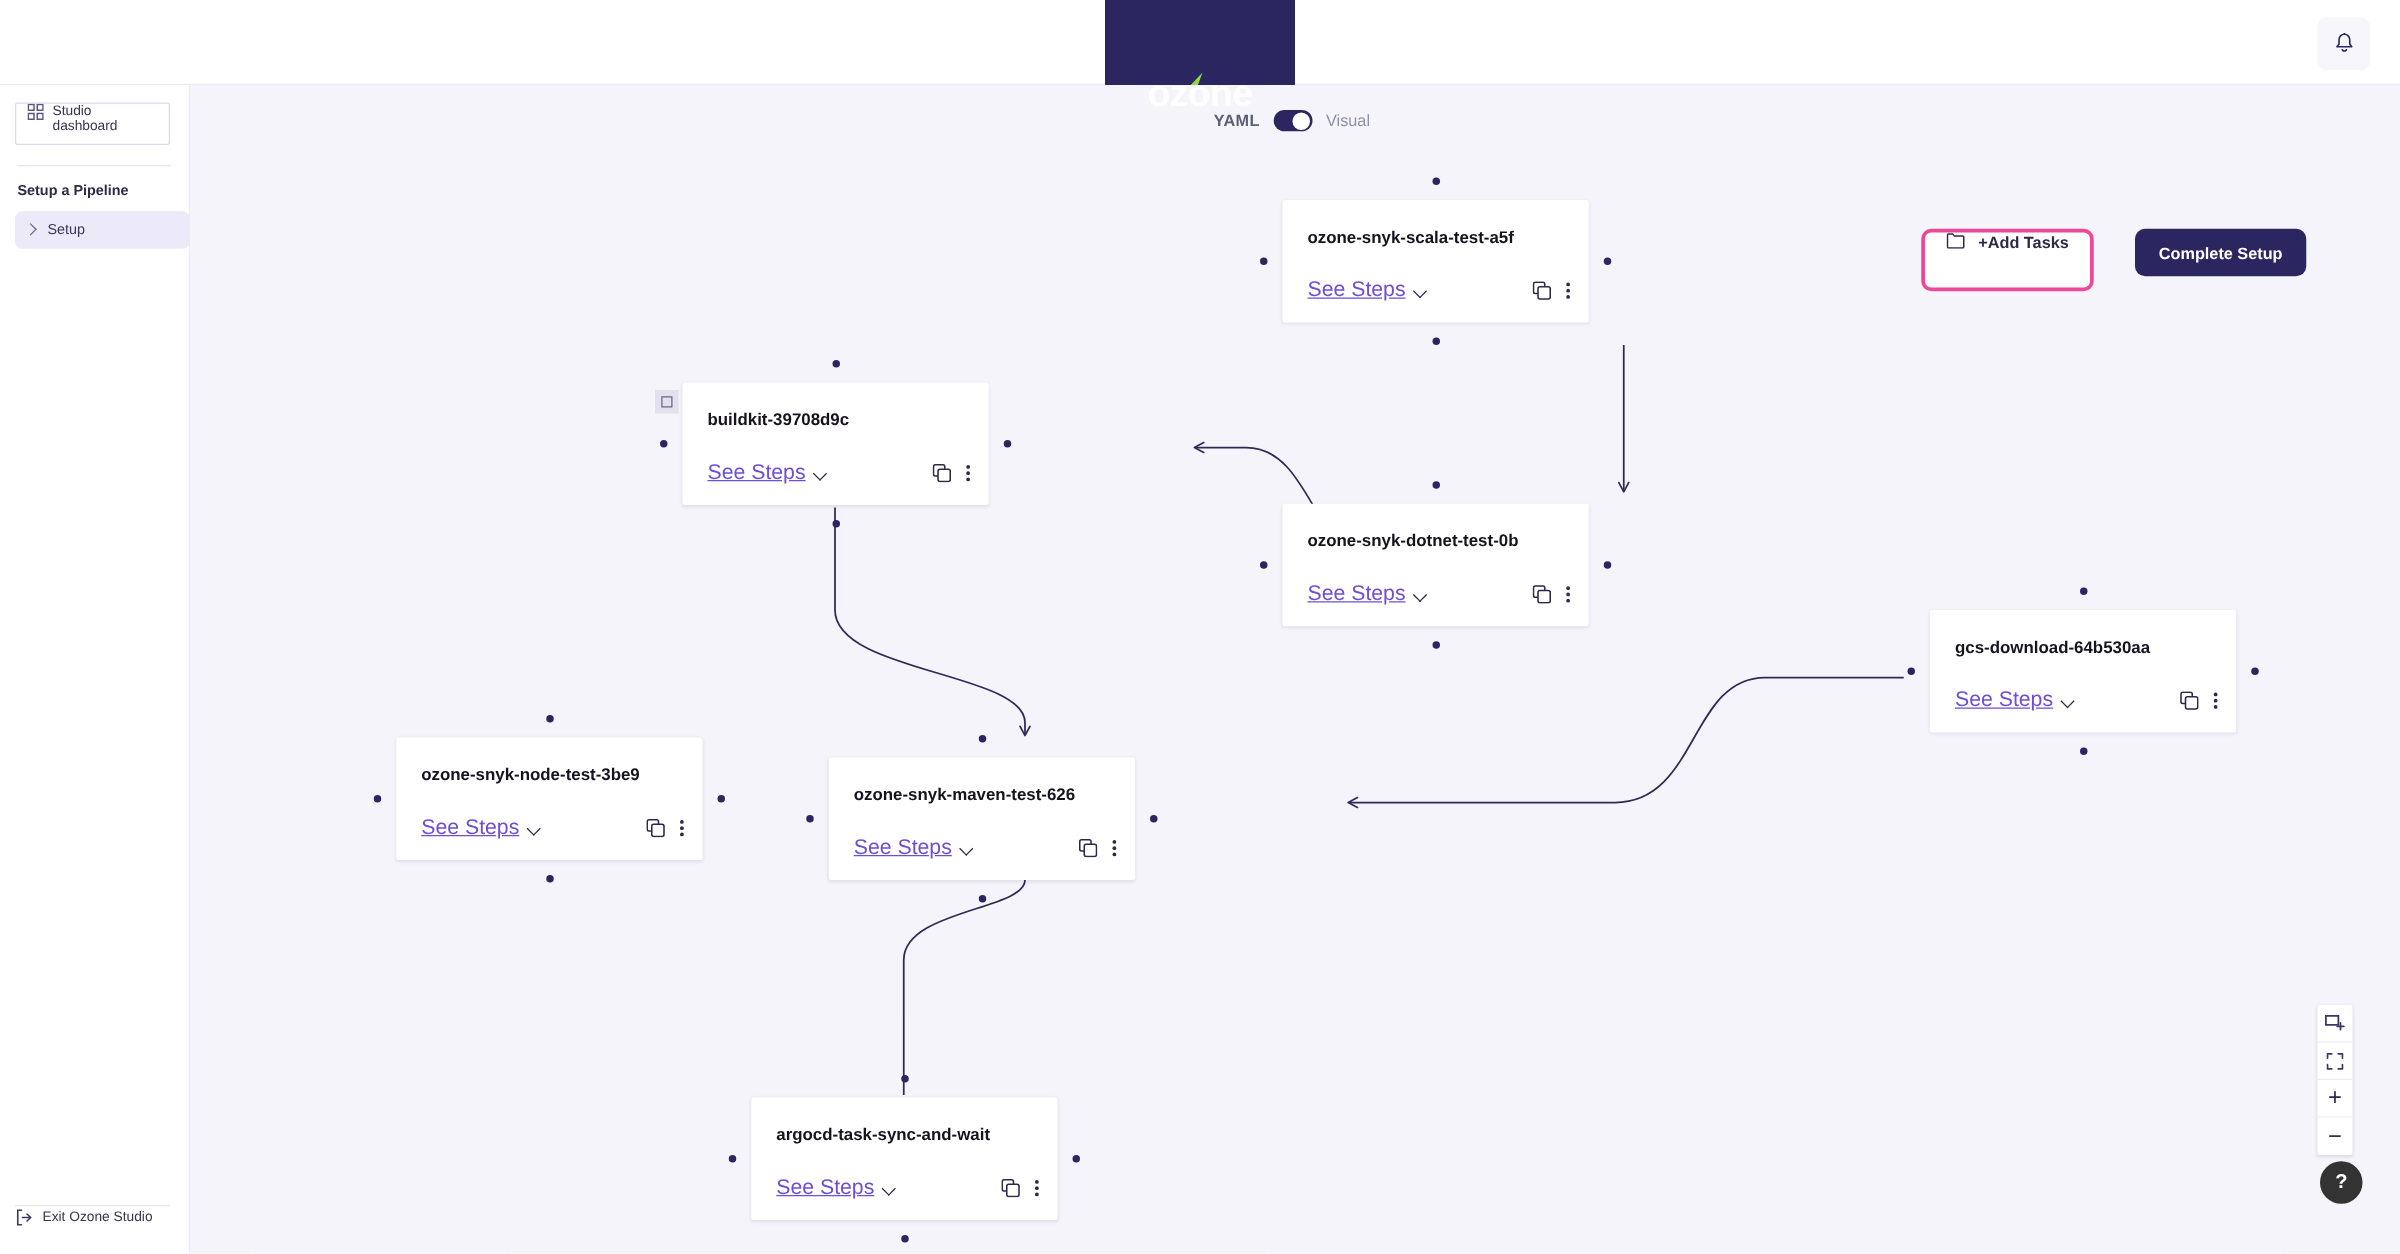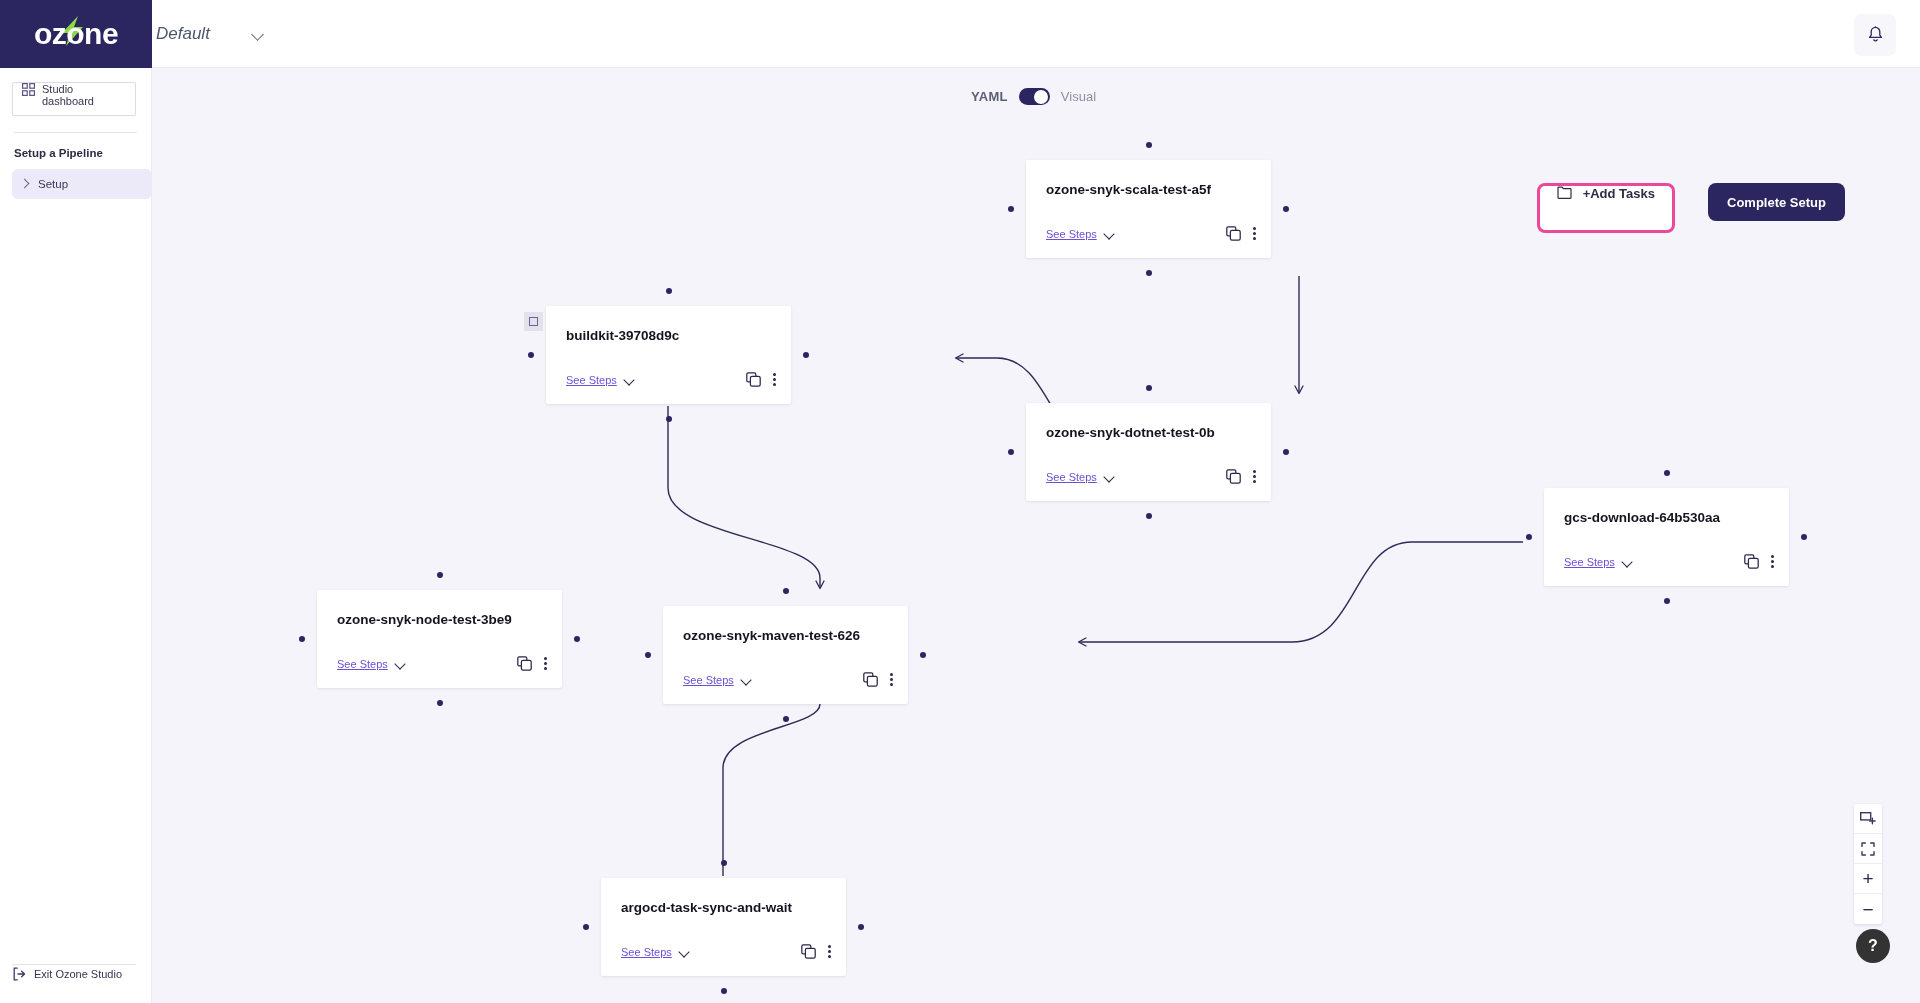--- a/index.html
+++ b/index.html
@@ -10,20 +10,21 @@
     background: #ffffff;
     overflow: hidden;
   }
   #app { position: relative; width: 1920px; height: 1003px; }
 
   
   .topbar {
     position: absolute; top: 0; left: 0; width: 1920px; height: 68px;
     background: #ffffff; display: flex; align-items: center;
     border-bottom: 1px solid #eceaf4;
+    flex-direction: column;
   }
   .brand {
     width: 152px; height: 68px; background: #2b2560;
     display: flex; align-items: center; justify-content: center;
     flex: 0 0 152px;
   }
   .brand-logo {
     font-size: 30px; font-weight: bold; color: #ffffff;
     letter-spacing: -0.5px; position: relative; line-height: 1;
   }
@@ -136,21 +137,21 @@
     white-space: nowrap;
   }
   .node-footer {
     position: absolute; left: 20px; right: 14px; bottom: 16px;
     display: flex; align-items: center; justify-content: space-between;
   }
   .see-steps {
     display: flex; align-items: center; gap: 7px; cursor: pointer;
   }
   .see-steps .ss-text {
-    font-size: 11px; color: #6d4fd6; text-decoration: underline;
+    font-size: 17px; color: #6d4fd6; text-decoration: underline;
   }
   .ss-chev { width: 11px; height: 7px; position: relative; }
   .ss-chev::before {
     content: ""; position: absolute; left: 1px; top: 0; width: 7px; height: 7px;
     border-right: 1.5px solid #2d2748; border-bottom: 1.5px solid #2d2748;
     transform: rotate(45deg);
   }
   .node-actions { display: flex; align-items: center; gap: 12px; }
   .icon-btn { cursor: pointer; display: block; line-height: 0; }
   .kebab { width: 4px; height: 17px; position: relative; cursor: pointer; }

